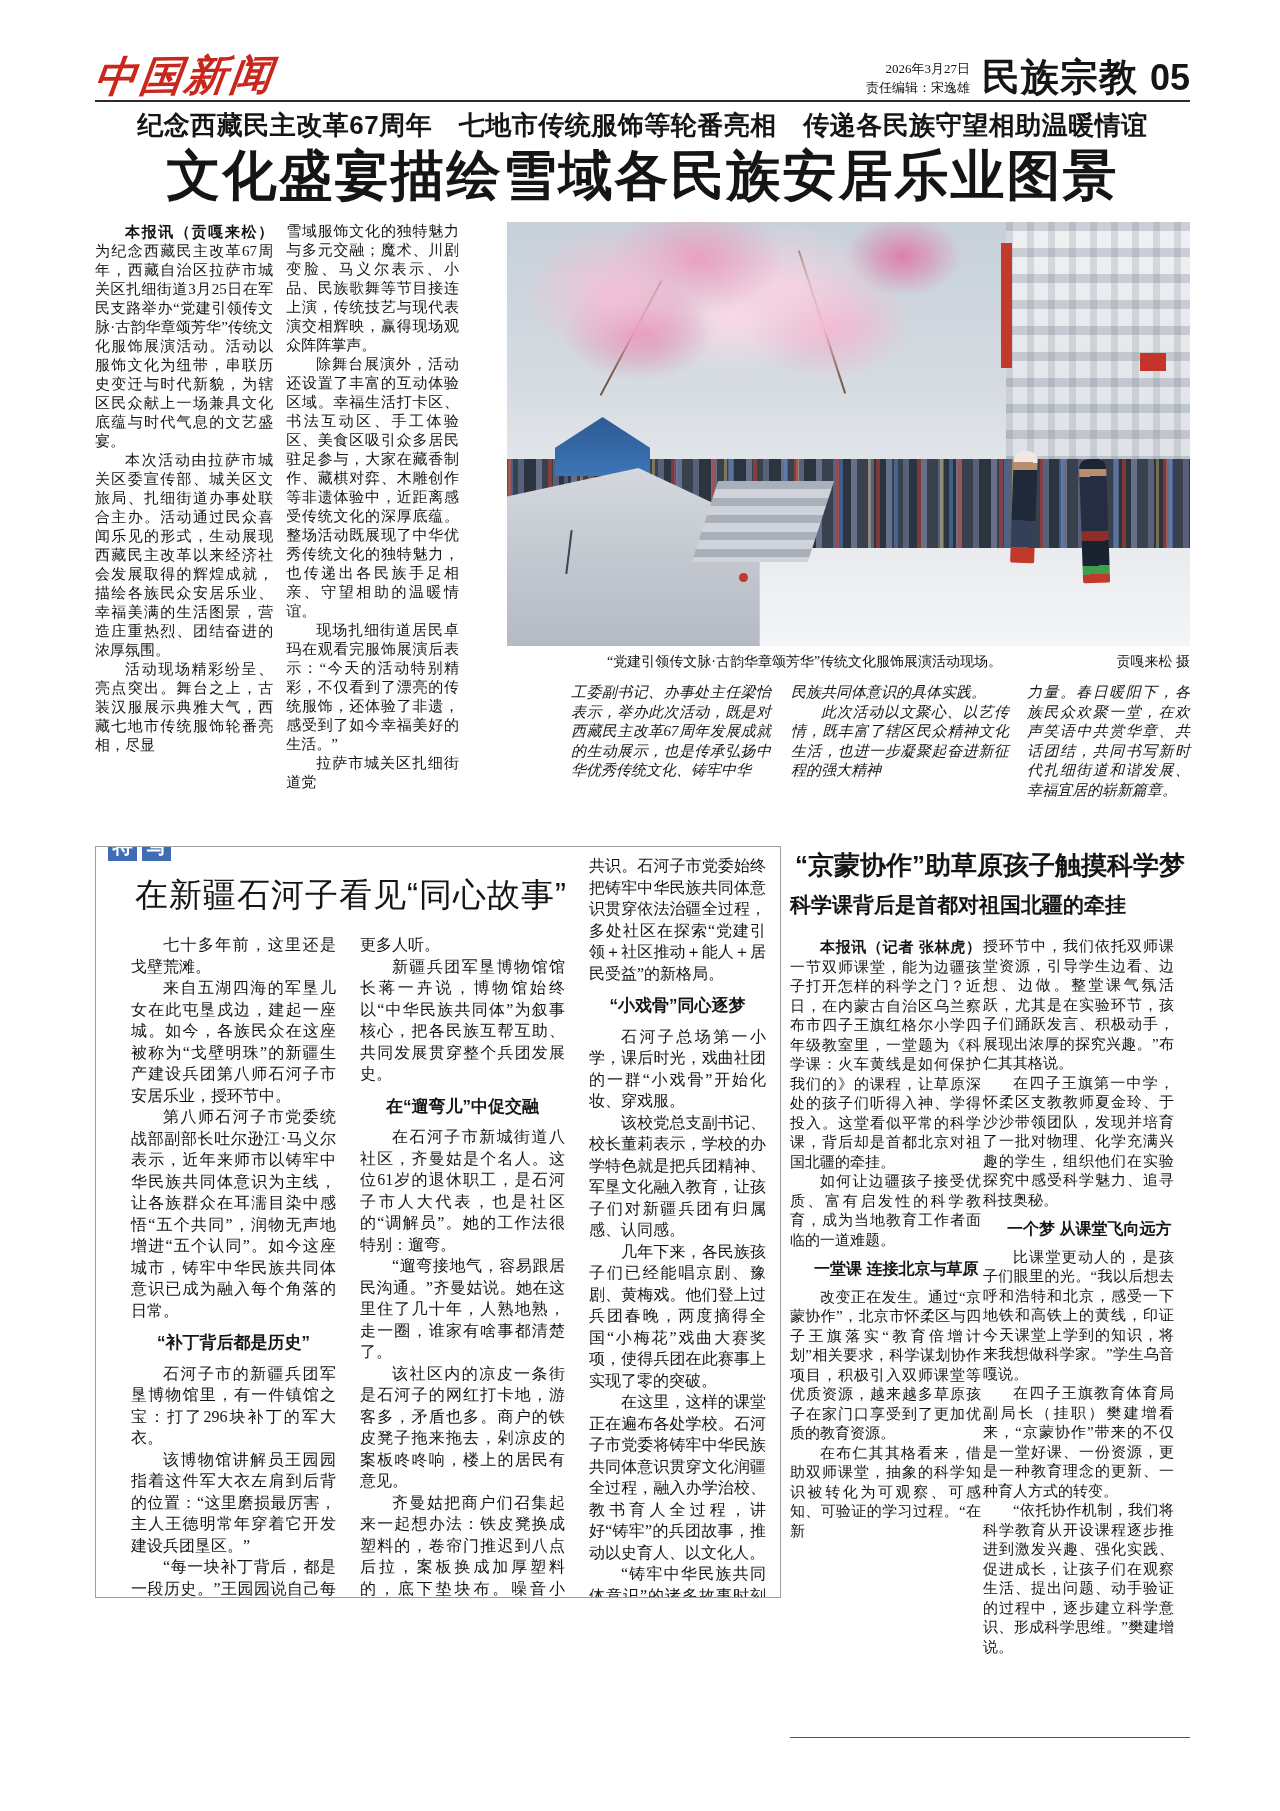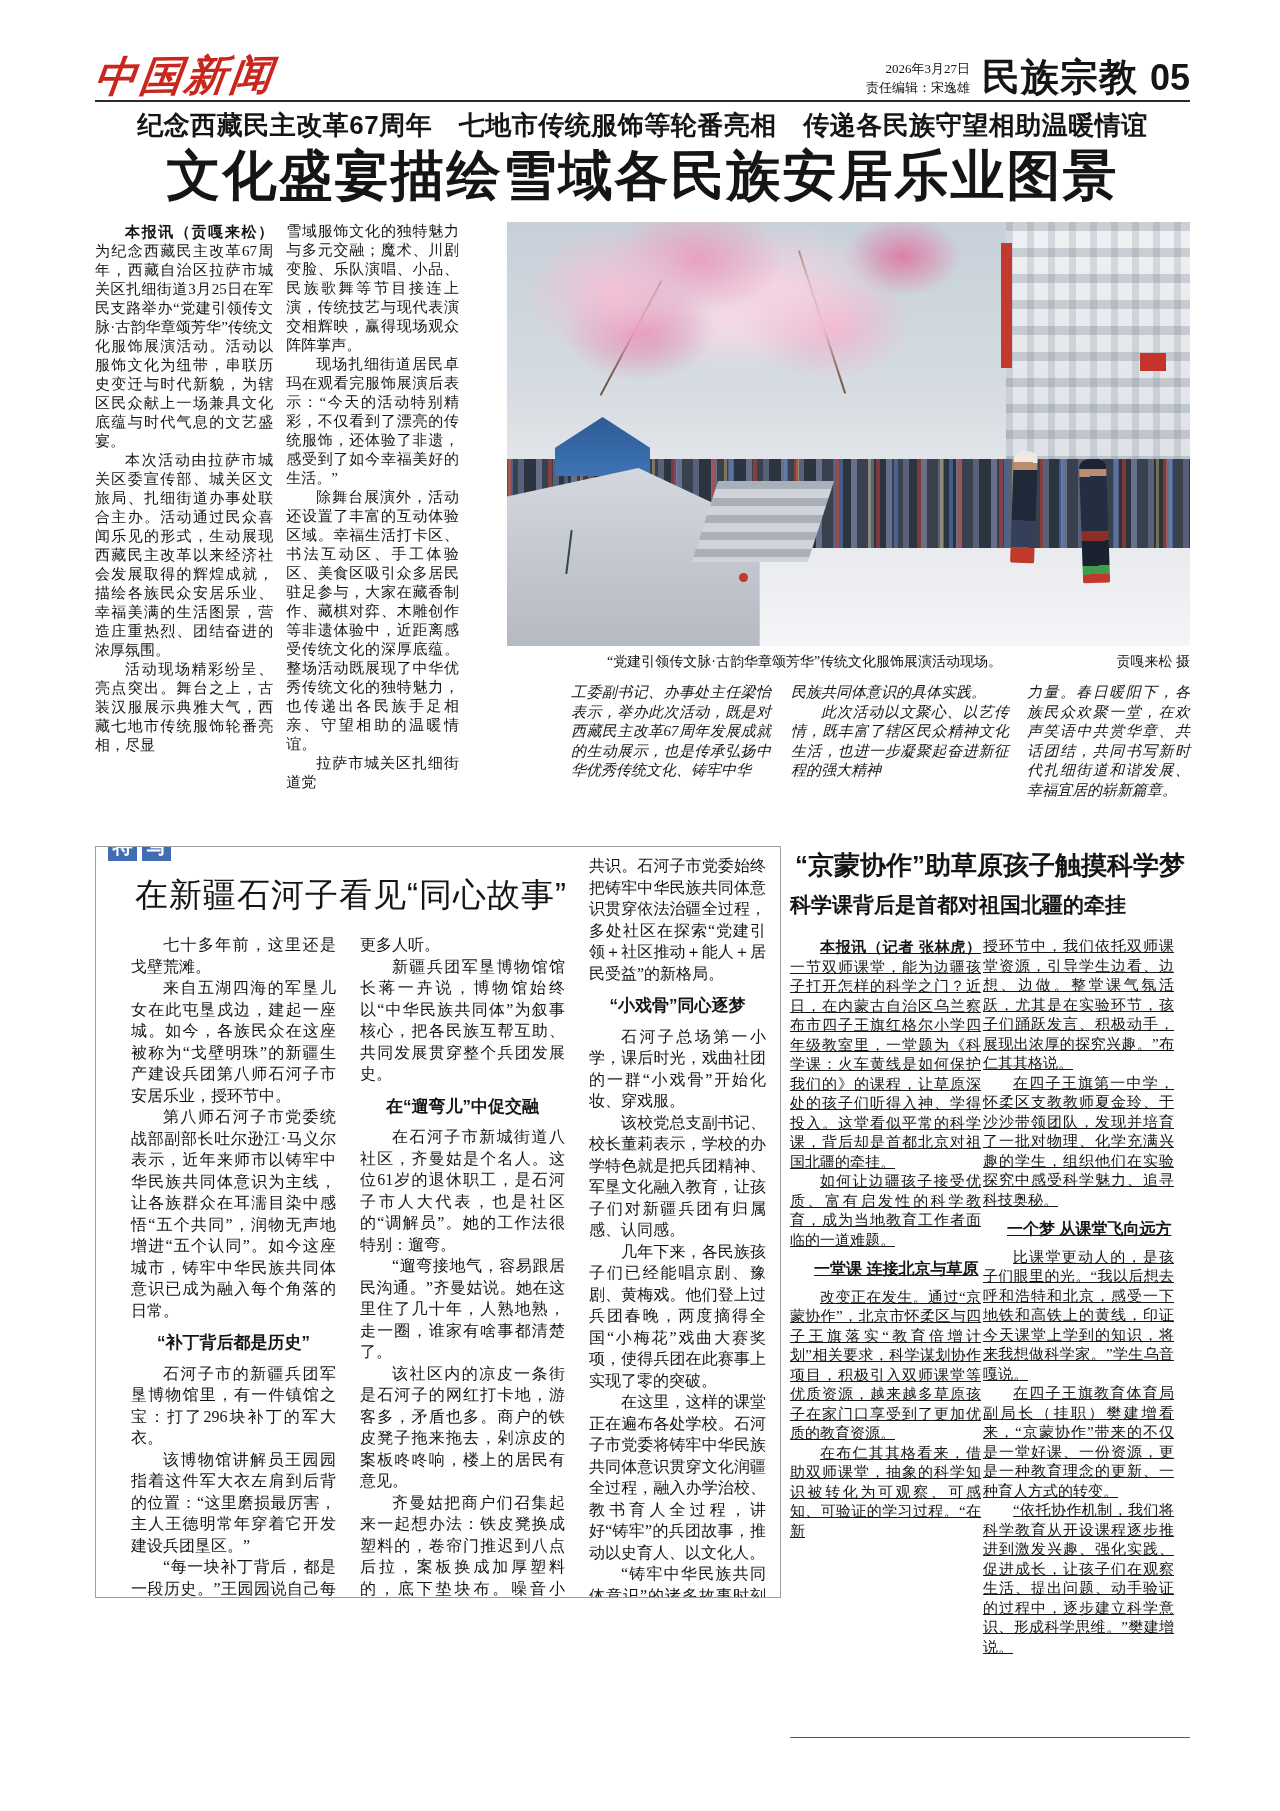--- a/index.html
+++ b/index.html
@@ -92,21 +92,21 @@
   .f-col{width:205px;font-size:16px;line-height:21.5px;text-align:justify;}
   .f-col3{width:204px;font-size:16px;line-height:21.5px;text-align:justify;padding-top:8px;}
   .feature .blk.h{font-family:"Liberation Sans",sans-serif;font-weight:700;font-size:17px;
                   text-align:center;text-indent:0;margin:11px 0 9px;}
   
   .science{position:absolute;left:790px;top:848px;width:400px;}
   .r-head{font-family:"Liberation Sans",sans-serif;font-weight:800;font-size:26px;text-align:center;
           margin:0;letter-spacing:0;white-space:nowrap;}
   .r-sub{font-family:Liberation Mono, monospace;font-weight:600;font-size:21px;text-align:left;
          margin:8px 0 18px;}
-  .r-cols{display:flex;gap:2px;text-decoration:underline;}
+  .r-cols{display:flex;gap:2px;}
   .r-col{width:191px;font-size:15px;line-height:19.5px;text-align:justify;}
   .science .blk.h{font-family:"Liberation Sans",sans-serif;font-weight:700;font-size:16px;
                   text-indent:1.5em;margin:9px 0;}
   .bottom-rule{position:absolute;left:790px;top:1737px;width:400px;height:1px;background:#555;}
 </style>
 </head>
 <body>
 
 <div class="page">
 
@@ -124,23 +124,23 @@
   <div class="kicker">纪念西藏民主改革67周年　七地市传统服饰等轮番亮相　传递各民族守望相助温暖情谊</div>
   <div class="headline">文化盛宴描绘雪域各民族安居乐业图景</div>
 
   <div class="top-body">
     <div class="tcol tcol1">
         <div class="blk p"><b>本报讯（贡嘎来松）</b>为纪念西藏民主改革67周年，西藏自治区拉萨市城关区扎细街道3月25日在军民支路举办“党建引领传文脉·古韵华章颂芳华”传统文化服饰展演活动。活动以服饰文化为纽带，串联历史变迁与时代新貌，为辖区民众献上一场兼具文化底蕴与时代气息的文艺盛宴。</div>
         <div class="blk p">本次活动由拉萨市城关区委宣传部、城关区文旅局、扎细街道办事处联合主办。活动通过民众喜闻乐见的形式，生动展现西藏民主改革以来经济社会发展取得的辉煌成就，描绘各族民众安居乐业、幸福美满的生活图景，营造庄重热烈、团结奋进的浓厚氛围。</div>
         <div class="blk p">活动现场精彩纷呈、亮点突出。舞台之上，古装汉服展示典雅大气，西藏七地市传统服饰轮番亮相，尽显</div>
       </div>
     <div class="tcol tcol2">
-        <div class="blk cont">雪域服饰文化的独特魅力与多元交融；魔术、川剧变脸、乐队演唱、小品、民族歌舞等节目接连上演，传统技艺与现代表演交相辉映，赢得现场观众阵阵掌声。</div>
+        <div class="blk cont">雪域服饰文化的独特魅力与多元交融；魔术、川剧变脸、马义尔表示、小品、民族歌舞等节目接连上演，传统技艺与现代表演交相辉映，赢得现场观众阵阵掌声。</div>
+        <div class="blk p">除舞台展演外，活动还设置了丰富的互动体验区域。幸福生活打卡区、书法互动区、手工体验区、美食区吸引众多居民驻足参与，大家在藏香制作、藏棋对弈、木雕创作等非遗体验中，近距离感受传统文化的深厚底蕴。整场活动既展现了中华优秀传统文化的独特魅力，也传递出各民族手足相亲、守望相助的温暖情谊。</div>
         <div class="blk p">现场扎细街道居民卓玛在观看完服饰展演后表示：“今天的活动特别精彩，不仅看到了漂亮的传统服饰，还体验了非遗，感受到了如今幸福美好的生活。”</div>
-        <div class="blk p">除舞台展演外，活动还设置了丰富的互动体验区域。幸福生活打卡区、书法互动区、手工体验区、美食区吸引众多居民驻足参与，大家在藏香制作、藏棋对弈、木雕创作等非遗体验中，近距离感受传统文化的深厚底蕴。整场活动既展现了中华优秀传统文化的独特魅力，也传递出各民族手足相亲、守望相助的温暖情谊。</div>
         <div class="blk p">拉萨市城关区扎细街道党</div>
       </div>
     <div class="top-right">
       <div class="photo">
         <div class="ph-building"></div>
         <div class="ph-sign"></div>
         <div class="ph-flag"></div>
         <div class="ph-branch1"></div>
         <div class="ph-branch2"></div>
         <div class="ph-blossom"></div>

